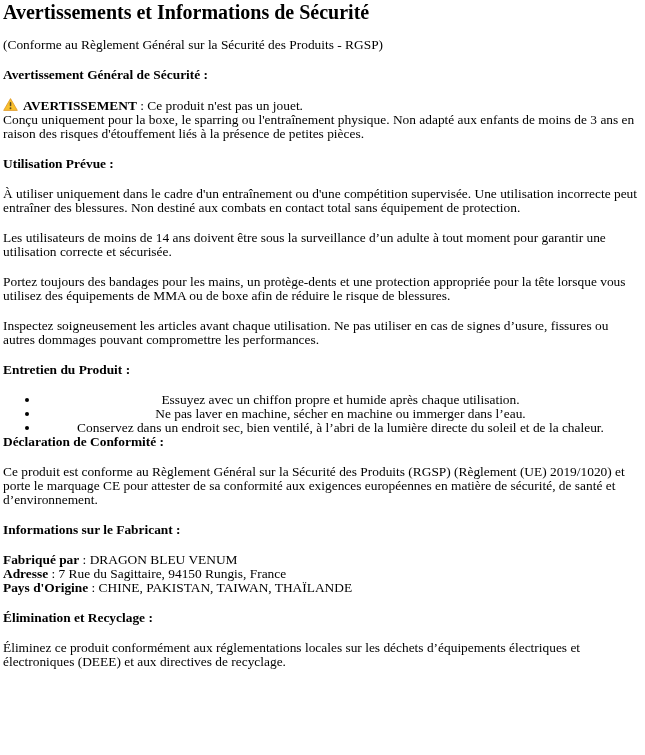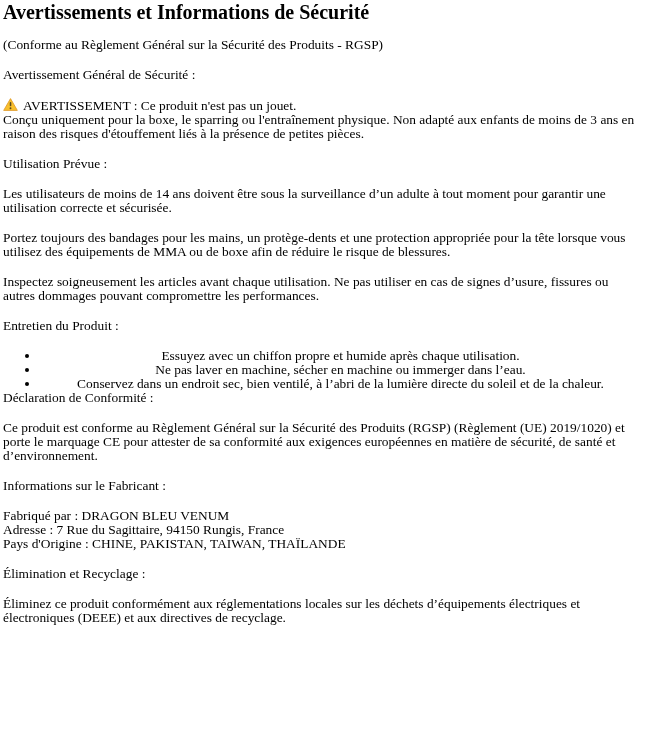--- a/index.html
+++ b/index.html
@@ -22,21 +22,21 @@
   .title {
     font-size: 20px;
     line-height: 19px;
     font-weight: bold;
     margin: 1px 0 11px 0;
   }
   p {
     margin: 16px 0;
   }
   p.hd {
-    font-weight: normal;
+    font-weight: bold;
   }
   ul.bullets {
     margin: 16px 0 0 0;
     padding: 0 0 0 37px;
     list-style-type: disc;
     text-align: center;
   }
   ul.bullets li {
     margin: 0;
     padding: 0;
@@ -44,21 +44,21 @@
   p.hd.tight {
     margin-top: 0;
   }
   .warn-icon {
     display: inline-block;
     width: 15px;
     height: 13px;
     vertical-align: -1px;
     margin-right: 5px;
   }
-  b { font-weight: normal; }
+  b { font-weight: bold; }
 </style>
 </head>
 <body>
 
 <div class="doc">
 
   <div class="title">Avertissements et Informations de Sécurité</div>
 
   <p>(Conforme au Règlement Général sur la Sécurité des Produits - RGSP)</p>
 
@@ -67,20 +67,21 @@
   <p>
     <span class="warn-icon"><svg width="15" height="13" viewBox="0 0 24 21">
           <path d="M12 1 L23 20 H1 Z" fill="#f8c02c" stroke="#e09b2d" stroke-width="1.4" stroke-linejoin="round"></path>
           <rect x="10.8" y="6.5" width="2.5" height="7" rx="1.2" fill="#5c4a1e"></rect>
           <circle cx="12" cy="16.6" r="1.5" fill="#5c4a1e"></circle>
         </svg></span><b>AVERTISSEMENT</b><span> : Ce produit n'est pas un jouet.</span><br>
     <span>Conçu uniquement pour la boxe, le sparring ou l'entraînement physique. Non adapté aux enfants de moins de 3 ans en raison des risques d'étouffement liés à la présence de petites pièces.</span>
   </p>
 
   <p class="hd">Utilisation Prévue :</p>
+  <p>À utiliser uniquement dans le cadre d'un entraînement ou d'une compétition supervisée. Une utilisation incorrecte peut entraîner des blessures. Non destiné aux combats en contact total sans équipement de protection.</p>
 
   <p>Les utilisateurs de moins de 14 ans doivent être sous la surveillance d’un adulte à tout moment pour garantir une utilisation correcte et sécurisée.</p>
 
   <p>Portez toujours des bandages pour les mains, un protège-dents et une protection appropriée pour la tête lorsque vous utilisez des équipements de MMA ou de boxe afin de réduire le risque de blessures.</p>
 
   <p>Inspectez soigneusement les articles avant chaque utilisation. Ne pas utiliser en cas de signes d’usure, fissures ou autres dommages pouvant compromettre les performances.</p>
 
   <p class="hd">Entretien du Produit :</p>
   <ul class="bullets">
     <li>Essuyez avec un chiffon propre et humide après chaque utilisation.</li>

